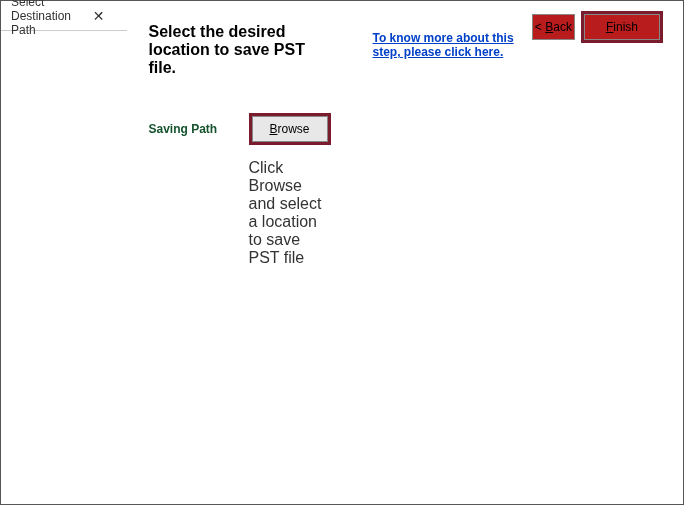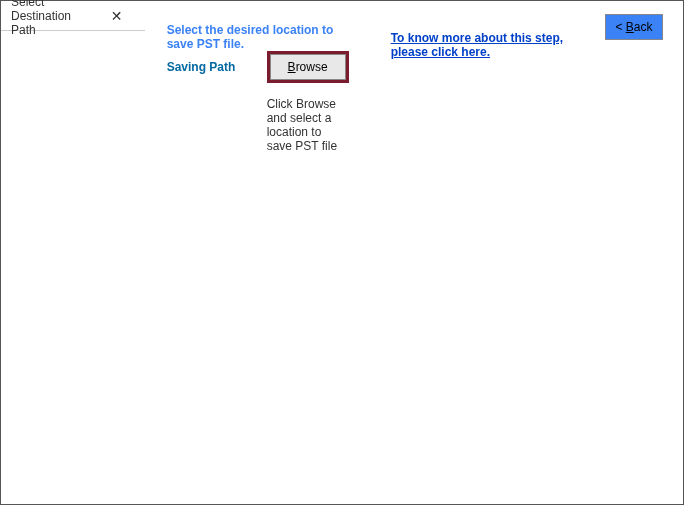--- a/index.html
+++ b/index.html
@@ -41,32 +41,33 @@
     color: #333;
     cursor: pointer;
   }
   .content {
     flex: 1;
     padding: 22px 22px 10px 22px;
     position: relative;
   }
   .heading {
     font-weight: bold;
-    font-size: 12px;
-    color: #3b82f6;
+    font-size: 16px;
+    color: #000000;
+    margin-bottom: 36px;
   }
   .row {
     display: flex;
     align-items: center;
     gap: 8px;
   }
   .label {
     width: 92px;
     font-size: 12px;
-    color: #0369a1;
+    color: #14532d;
     font-weight: bold;
   }
   .path-input {
     width: 248px;
     height: 21px;
     border: 1px solid #888;
     background: #fff;
     font-size: 12px;
     padding: 2px 4px;
     font-family: inherit;
@@ -85,21 +86,21 @@
     border: 3px solid #7a1b2e;
     padding: 0;
     display: inline-flex;
     align-items: center;
     justify-content: flex-end;
   }
   .browse-btn .u { text-decoration: underline; }
   .hint {
     margin-left: 100px;
     margin-top: 14px;
-    font-size: 12px;
+    font-size: 16px;
     color: #333;
   }
   .footer {
     height: 52px;
     display: flex;
     align-items: center;
     padding: 0 20px;
   }
   .link {
     color: #0040c8;
@@ -107,21 +108,21 @@
     font-weight: bold;
     font-size: 12px;
     cursor: pointer;
     margin-top: 36px;
   }
   .spacer { flex: 1; }
   .btn {
     width: 76px;
     height: 26px;
     border: 1px solid #888;
-    background: #3b82f6;
+    background: #b91c1c;
     font-size: 12px;
     font-family: inherit;
     cursor: pointer;
     margin-left: 6px;
     padding: 0;
   }
   .btn .u { text-decoration: underline; }
   .finish-wrap {
     border: 3px solid #7a1b2e;
     margin-left: 6px;
@@ -151,15 +152,18 @@
       </span>
     </div>
 
     <div class="hint">Click Browse and select a location to save PST file</div>
   </div>
 
   <div class="footer">
     <a class="link">To know more about this step, please click here.</a>
     <div class="spacer"></div>
     <button class="btn"><span>&lt; </span><span class="u">B</span><span>ack</span></button>
+    <span class="finish-wrap">
+      <button class="btn"><span class="u">F</span><span>inish</span></button>
+    </span>
   </div>
 
 </div>
 
 </body></html>

